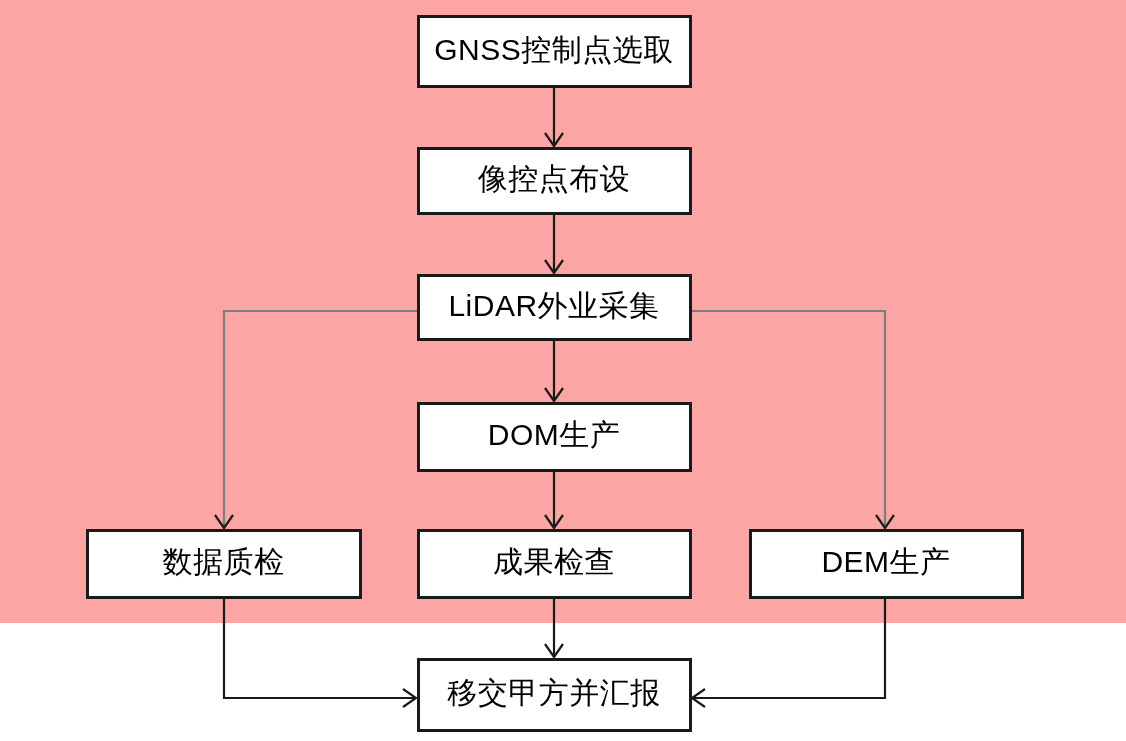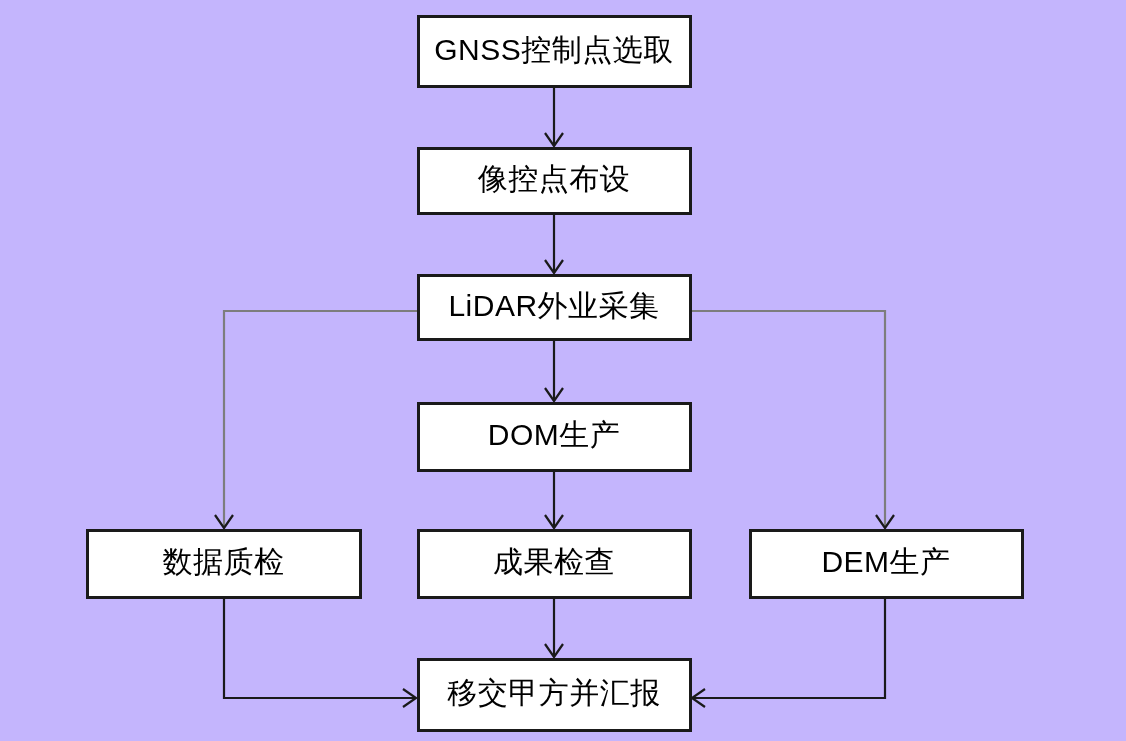--- a/index.html
+++ b/index.html
@@ -10,22 +10,22 @@
   }
   body {
     width: 1126px;
     height: 741px;
     overflow: hidden;
     font-family: "Liberation Sans", "DejaVu Sans", sans-serif;
   }
   #flow-root {
     position: relative;
     width: 1126px;
-    height: 741px;
-    background: #c4b5fd;
+    height: 623px;
+    background: #fca5a5;
   }
   svg.flow-canvas {
     position: absolute;
     left: 0;
     top: 0;
     width: 1126px;
     height: 741px;
     display: block;
   }
   .node-rect {

